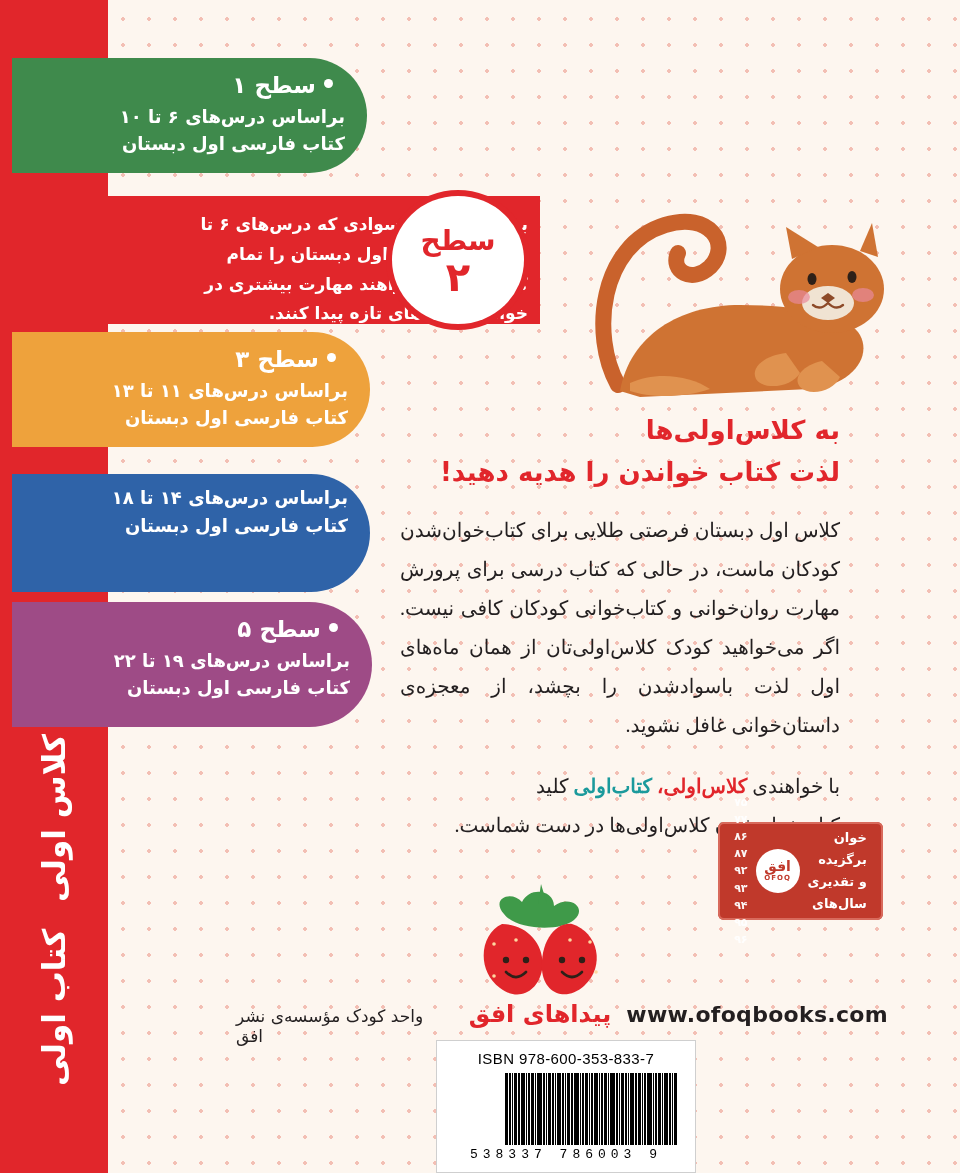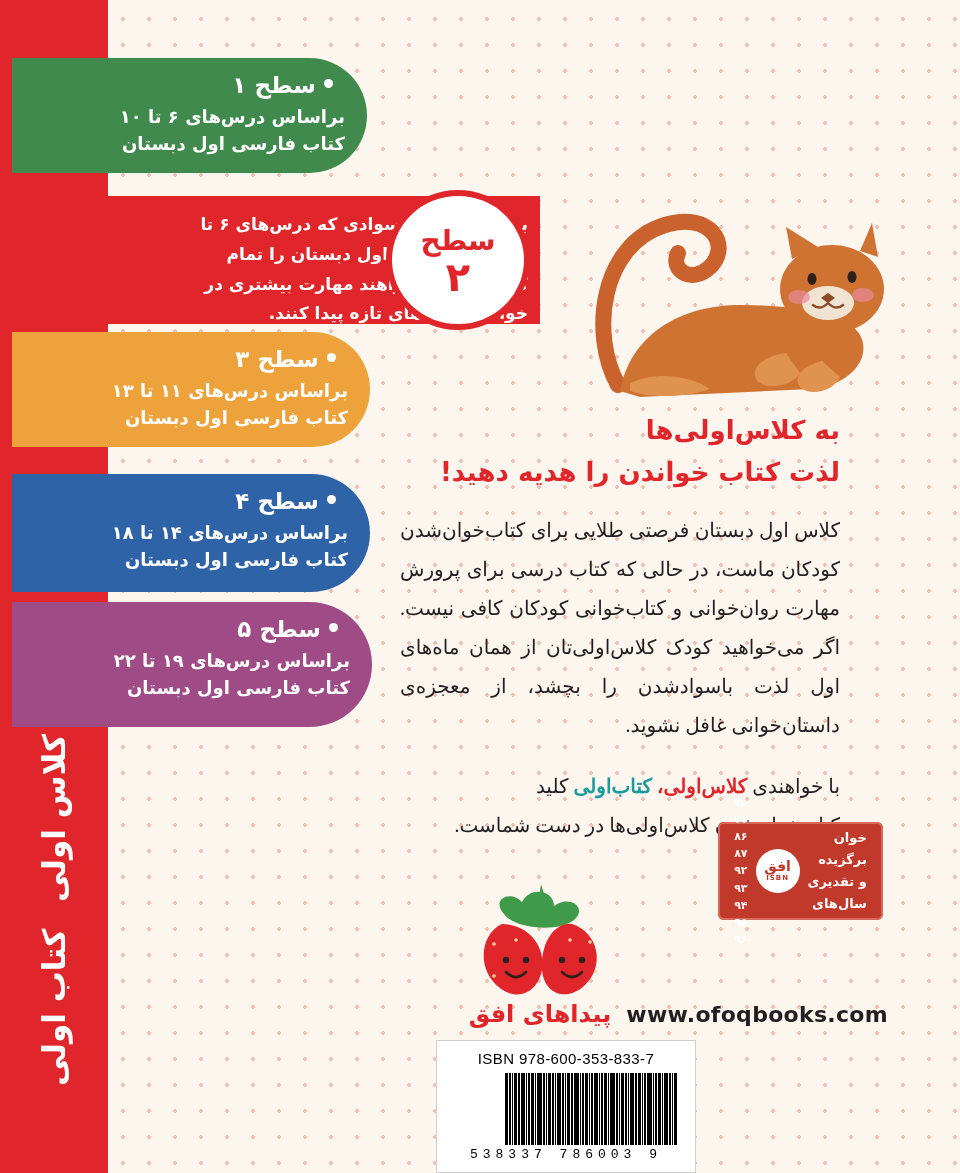--- a/index.html
+++ b/index.html
@@ -320,24 +320,20 @@
   <div class="tab" id="tab3">
     <div class="t-title">
       <span class="dot"></span>
       <span>سطح ۳</span>
     </div>
     <div class="t-line">براساس درس‌های ۱۱ تا ۱۳</div>
     <div class="t-line">کتاب فارسی اول دبستان</div>
   </div>
 
   <div class="tab" id="tab4">
-    <div class="t-title">
-      <span class="dot"></span>
-      <span>سطح ۴</span>
-    </div>
     <div class="t-line">براساس درس‌های ۱۴ تا ۱۸</div>
     <div class="t-line">کتاب فارسی اول دبستان</div>
   </div>
 
   <div class="tab" id="tab5">
     <div class="t-title">
       <span class="dot"></span>
       <span>سطح ۵</span>
     </div>
     <div class="t-line">براساس درس‌های ۱۹ تا ۲۲</div>
@@ -388,21 +384,21 @@
 
   <div class="seal">
     <div class="s-txt">
       <div>خوان</div>
       <div>برگزیده</div>
       <div>و تقدیری</div>
       <div>سال‌های</div>
     </div>
     <div class="s-logo">
       <span>افق</span>
-      <small>ISBN</small>
+      <small>OFOQ</small>
     </div>
     <div class="s-years" style="white-space:pre-line;">۷۵
 ۷۷
 ۸۶
 ۸۷
 ۹۲
 ۹۳
 ۹۴
 ۹۵
 ۹۶</div>
@@ -428,20 +424,21 @@
       <circle cx="44" cy="64" r="1.8" fill="#fdd7a0"></circle>
       <circle cx="66" cy="60" r="1.8" fill="#fdd7a0"></circle>
       <circle cx="44" cy="96" r="1.8" fill="#fdd7a0"></circle>
       <circle cx="140" cy="62" r="1.8" fill="#fdd7a0"></circle>
       <circle cx="146" cy="92" r="1.8" fill="#fdd7a0"></circle>
       <circle cx="120" cy="60" r="1.8" fill="#fdd7a0"></circle>
     </svg>
   </div>
 
   <div class="publisher-name">پیدا‌های افق</div>
+  <div class="unit-text">واحد کودک مؤسسه‌ی نشر افق</div>
   <div class="website">www.ofoqbooks.com</div>
 
   <div class="isbn-box">
     <div class="isbn-text">ISBN 978-600-353-833-7</div>
     <div class="barcode">
       <i style="width:3px"></i>
         <i style="width:1px"></i>
         <i style="width:2px"></i>
         <i style="width:4px"></i>
       <i style="width:1px"></i>

